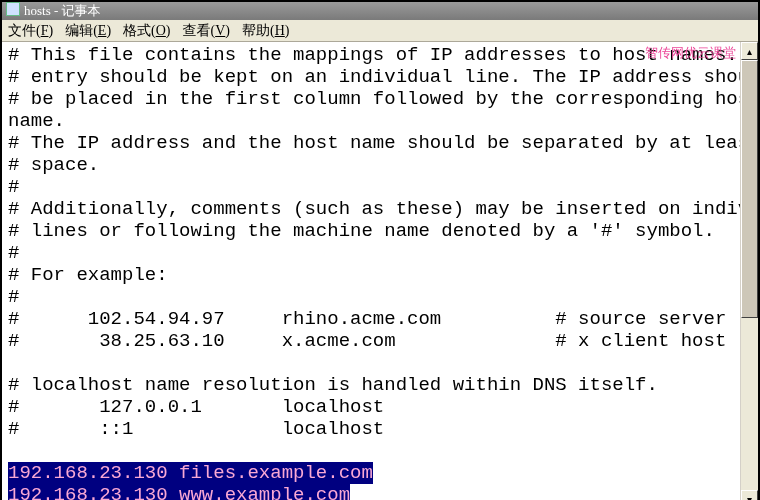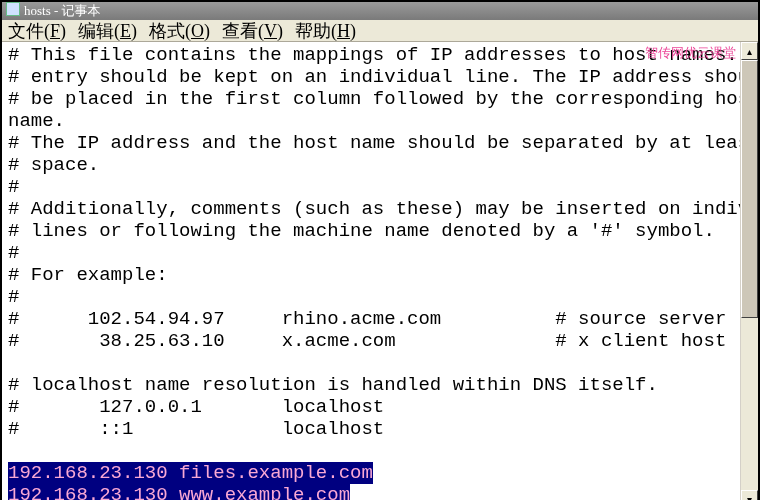--- a/index.html
+++ b/index.html
@@ -1,20 +1,20 @@
 <!DOCTYPE html>
 <html><head>
 <meta charset="utf-8">
 <style>
   * { margin: 0; padding: 0; box-sizing: border-box; }
   html, body { width: 760px; height: 500px; overflow: hidden; font-family: "SimSun", serif; }
   .window { width: 760px; height: 500px; border: 2px solid #000; background: #ece9d8; display: flex; flex-direction: column; }
   .titlebar { height: 22px; background: linear-gradient(#9a9a9a,#7a7a7a); display: flex; align-items: flex-start; padding: 0 4px; color: #fff; font-size: 13px; }
   .titlebar .icon { width: 14px; height: 14px; background: #cfe2ff; border: 1px solid #6b8; margin-right: 4px; }
-  .menubar { height: 22px; background: #ece9d8; display: flex; align-items: center; font-size: 18px; color: #000; border-bottom: 1px solid #aca899; }
+  .menubar { height: 22px; background: #ece9d8; display: flex; align-items: center; font-size: 14px; color: #000; border-bottom: 1px solid #aca899; }
   .menubar .menu-item { padding: 2px 6px; cursor: default; }
   .menubar .menu-item u { text-decoration: underline; }
   .content-wrap { flex: 1; display: flex; background: #fff; position: relative; }
   .textarea { flex: 1; background: #fff; font-family: "SimSun","MS Gothic","Courier New",monospace; font-size: 19px; line-height: 22px; color: #000; padding: 2px 4px 2px 6px; white-space: pre; overflow: hidden; }
   .sel { background: #000080; color: #f9a8d4; }
   .scrollbar { width: 18px; background: #ece9d8; display: flex; flex-direction: column; border-left: 1px solid #d4d0c8; }
   .sb-btn { height: 18px; background: #ece9d8; border: 1px solid #fff; border-right-color: #404040; border-bottom-color: #404040; display: flex; align-items: center; justify-content: center; font-size: 10px; color: #000; }
   .sb-track { flex: 1; background: #ece9d8; position: relative; }
   .sb-thumb { position: absolute; left: 0; right: 0; top: 0; height: 60%; background: #cdc7b8; border: 1px solid #fff; border-right-color: #404040; border-bottom-color: #404040; }
   .watermark { position: absolute; top: 2px; right: 22px; color: #ec4899; font-size: 13px; font-family: "SimSun",serif; pointer-events: none; }

